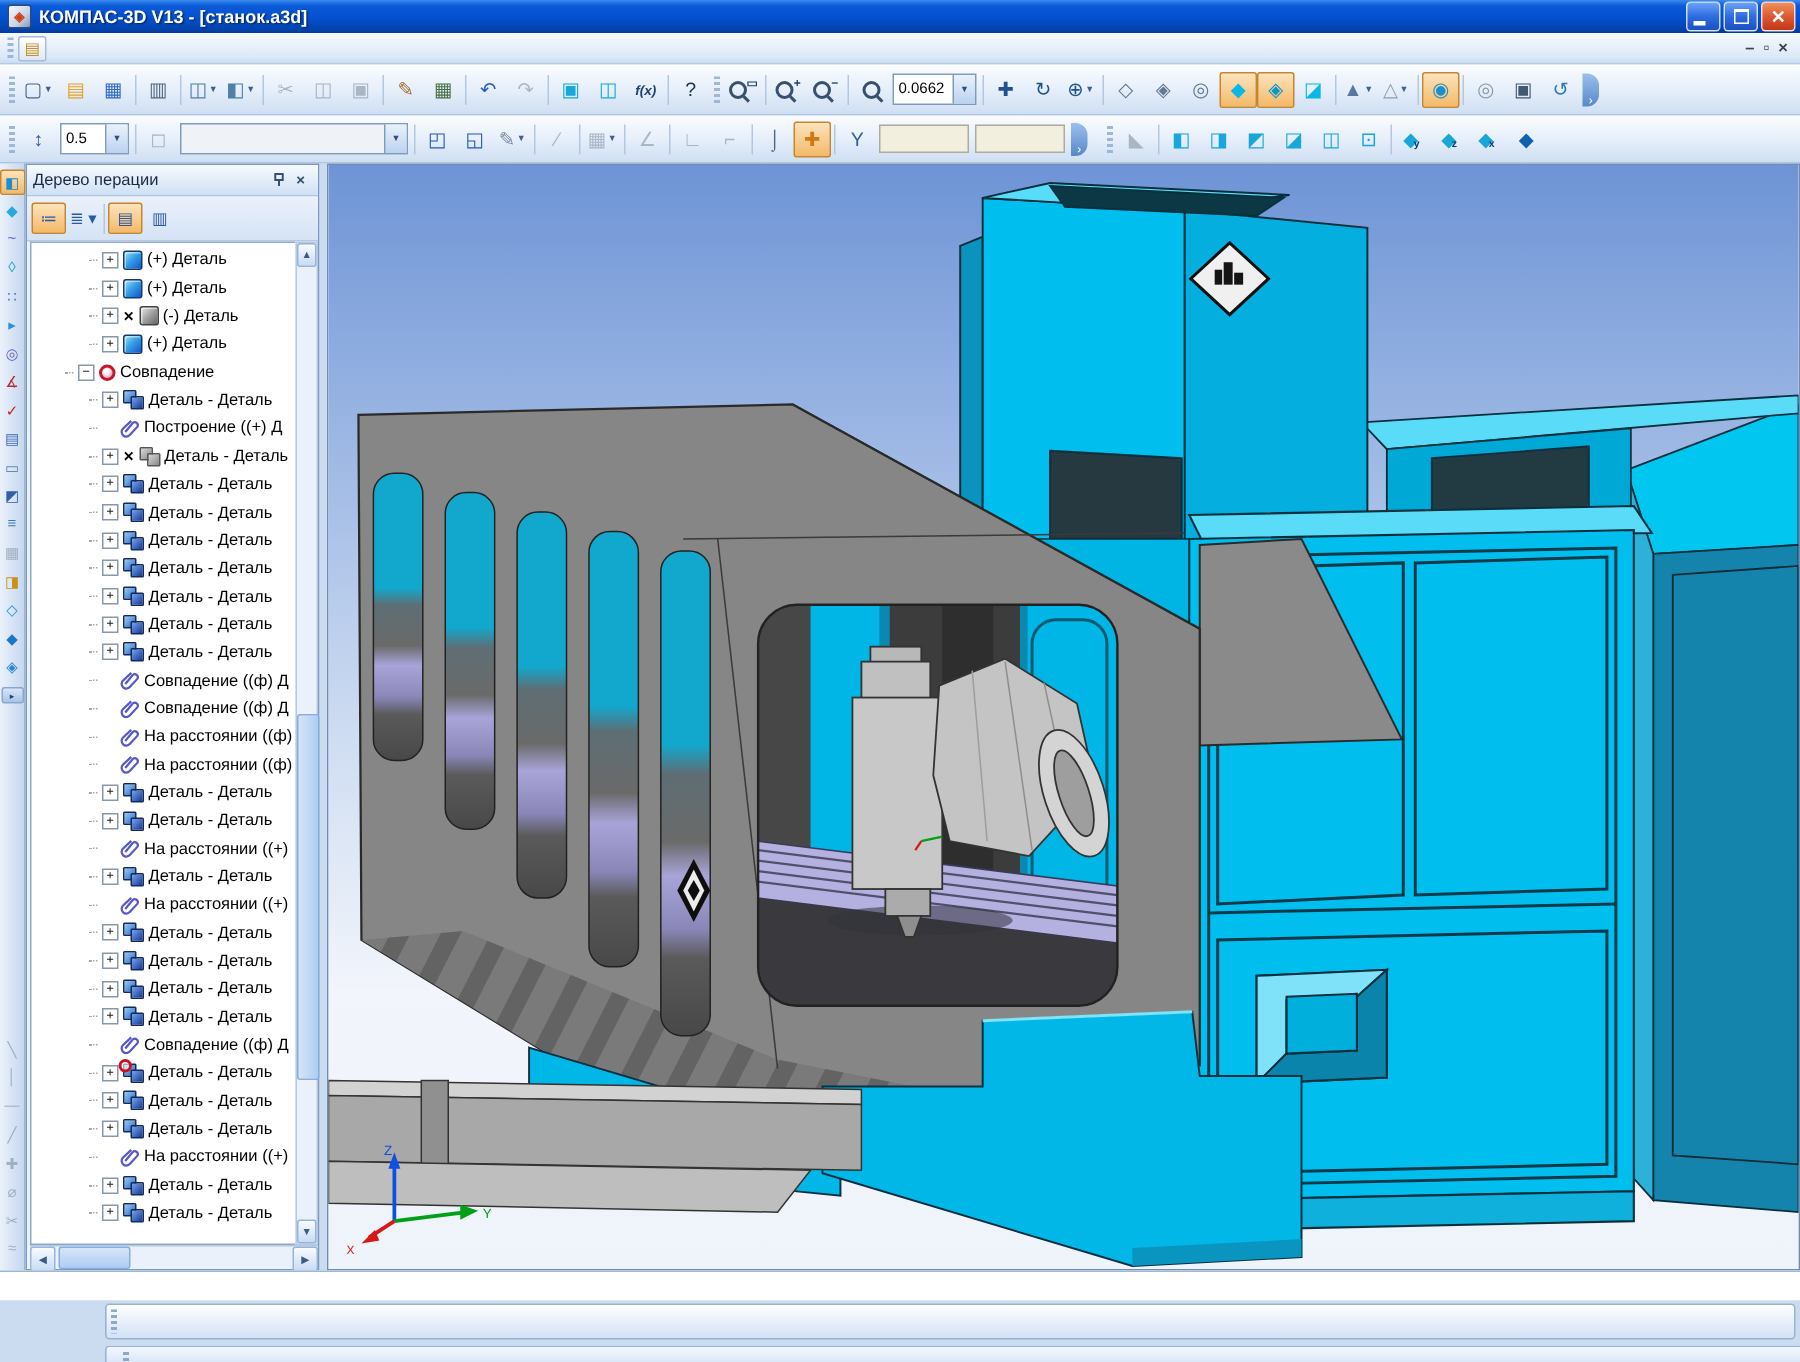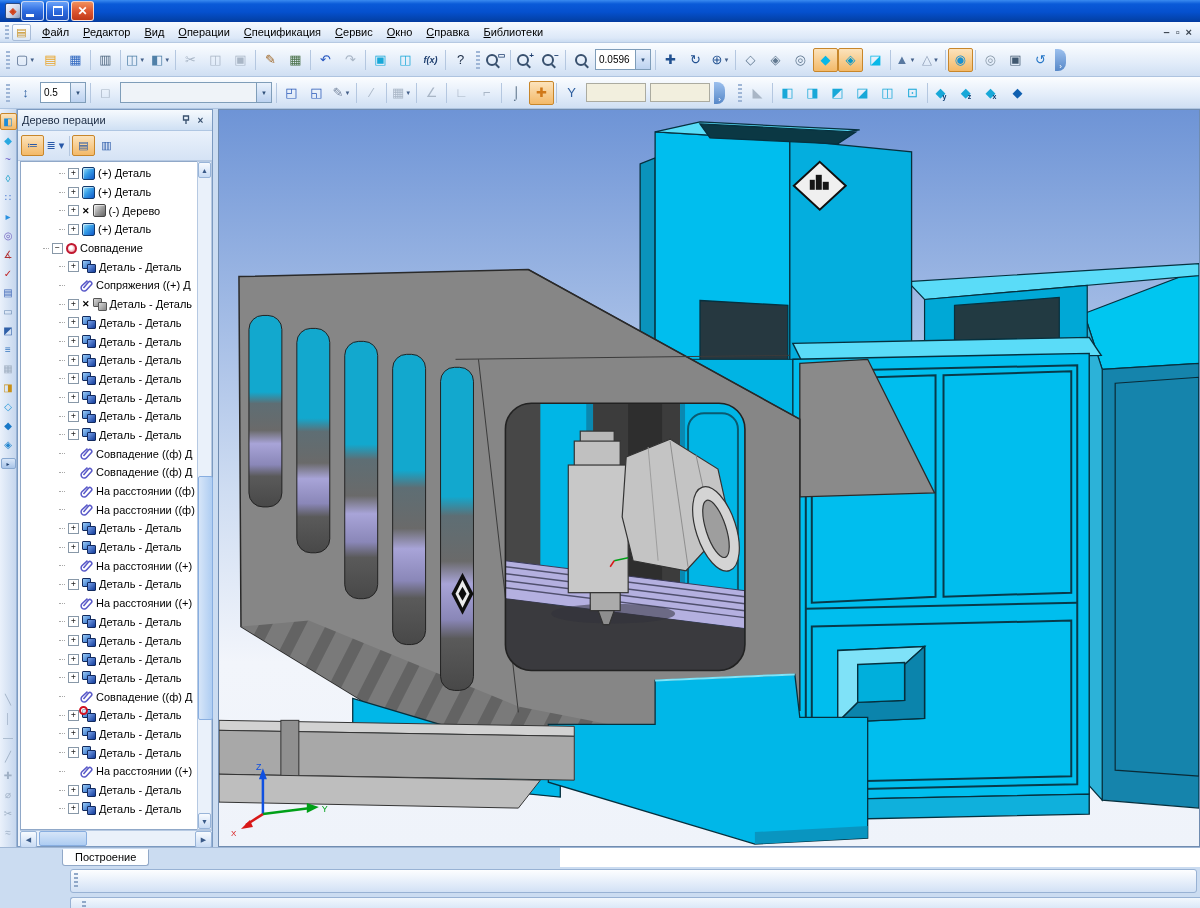--- a/index.html
+++ b/index.html
@@ -109,47 +109,37 @@
   .sbar{margin-left:70px;flex:1;height:18px;border-radius:3px 0 0 3px;border:1px solid #98B2D4;border-right:none;background:linear-gradient(180deg,#F2F7FD,#C9DCF4);display:flex;align-items:center;font-size:10px;color:#30486A;padding-left:8px;}
   .dots{width:4px;height:70%;margin-left:3px;background-image:repeating-linear-gradient(180deg,#90A8C8 0 2px,transparent 2px 4px);}
 </style>
 </head>
 <body>
 
 <div class="window">
 
   <div class="titlebar">
     <span class="appicon">◈</span>
+    <span class="title-text">КОМПАС-3D V13 - [станок.a3d]</span>
     <span class="wbtns">
       <span class="wbtn blue">
           <span class="wmin"></span>
         </span>
       <span class="wbtn blue">
           <span class="wrest"></span>
         </span>
       <span class="wbtn red">
           <span class="wx">✕</span>
         </span>
     </span>
   </div>
 
   <div class="menubar">
     <span class="mhandle"></span>
     <span class="mapp">▤</span>
-    <span id="menu-items" style="display:flex;">
-        <div class="mitem"><u>Ф</u>айл</div>
-        <div class="mitem"><u>Р</u>едактор</div>
-        <div class="mitem"><u>В</u>ид</div>
-        <div class="mitem"><u>О</u>перации</div>
-        <div class="mitem"><u>С</u>пецификация</div>
-        <div class="mitem"><u>С</u>ервис</div>
-        <div class="mitem"><u>О</u>кно</div>
-        <div class="mitem"><u>С</u>правка</div>
-        <div class="mitem"><u>Б</u>иблиотеки</div>
-      </span>
     <span class="mdi">
       <span>–</span>
       <span>▫</span>
       <span>×</span>
     </span>
   </div>
 
   <div class="toolbar tb1" id="tb1">
       <div class="thandle"></div>
       <div class="tbtn">
@@ -225,21 +215,21 @@
       </div>
       <div class="tbtn">
         <span class="mag"></span>
         <span class="magsub">−</span>
       </div>
       <div class="tsep"></div>
       <div class="tbtn">
         <span class="mag"></span>
       </div>
       <div class="tcombo" style="width: 54px;">
-        <span class="val">0.0596</span>
+        <span class="val">0.0662</span>
         <span class="dbtn">▼</span>
       </div>
       <div class="tsep"></div>
       <div class="tbtn">
         <span class="g" style="color: rgb(32, 80, 144);">✚</span>
       </div>
       <div class="tbtn">
         <span class="g" style="color: rgb(32, 80, 144);">↻</span>
       </div>
       <div class="tbtn">
@@ -463,21 +453,21 @@
               <span class="stub"></span>
               <span class="exp">+</span>
               <span class="ic-part"></span>
               <span class="tlabel">(+) Деталь</span>
             </div>
             <div class="trow" style="padding-left: 38px;">
               <span class="stub"></span>
               <span class="exp">+</span>
               <span class="xmark">✕</span>
               <span class="ic-part gray"></span>
-              <span class="tlabel">(-) Дерево</span>
+              <span class="tlabel">(-) Деталь</span>
             </div>
             <div class="trow" style="padding-left: 38px;">
               <span class="stub"></span>
               <span class="exp">+</span>
               <span class="ic-part"></span>
               <span class="tlabel">(+) Деталь</span>
             </div>
             <div class="trow" style="padding-left: 22px;">
               <span class="stub"></span>
               <span class="exp">−</span>
@@ -494,21 +484,21 @@
               <span class="tlabel">Деталь - Деталь</span>
             </div>
             <div class="trow" style="padding-left: 38px;">
               <span class="stub"></span>
               <span class="expsp"></span>
               <span class="ic-clip">
                 <svg width="13" height="13" viewBox="0 0 13 13">
                   <path d="M3.5 9 L8.5 3 a2 2 0 0 1 3 2.6 L6.5 11 a3.1 3.1 0 0 1 -4.6-4.2 L7.5 1.6" fill="none" stroke="#5858C8" stroke-width="1.5"></path>
                 </svg>
               </span>
-              <span class="tlabel">Сопряжения ((+) Д</span>
+              <span class="tlabel">Построение ((+) Д</span>
             </div>
             <div class="trow" style="padding-left: 38px;">
               <span class="stub"></span>
               <span class="exp">+</span>
               <span class="xmark">✕</span>
               <span class="ic-pair gray">
                 <i class="c1"></i>
                 <i class="c2"></i>
               </span>
               <span class="tlabel">Деталь - Деталь</span>
@@ -950,21 +940,20 @@
           <text x="103" y="704" fill="#00A018">Y</text>
           <line x1="44" y1="706" x2="27" y2="717" stroke="#D81818" stroke-width="2.5"></line>
           <polygon points="22,721 31,712 34,719" fill="#D81818"></polygon>
           <text x="12" y="728" fill="#D81818" font-size="8">X</text>
         </g>
       </svg>
     </div>
   </div>
 
   <div class="tabstrip">
-    <div class="lseg"><span class="tab">Построение</span></div>
     <div class="rseg"></div>
   </div>
 
   <div class="pregion">
     <div class="pbar">
         <span class="dots"></span>
       </div>
   </div>
 
   <div class="sregion">

